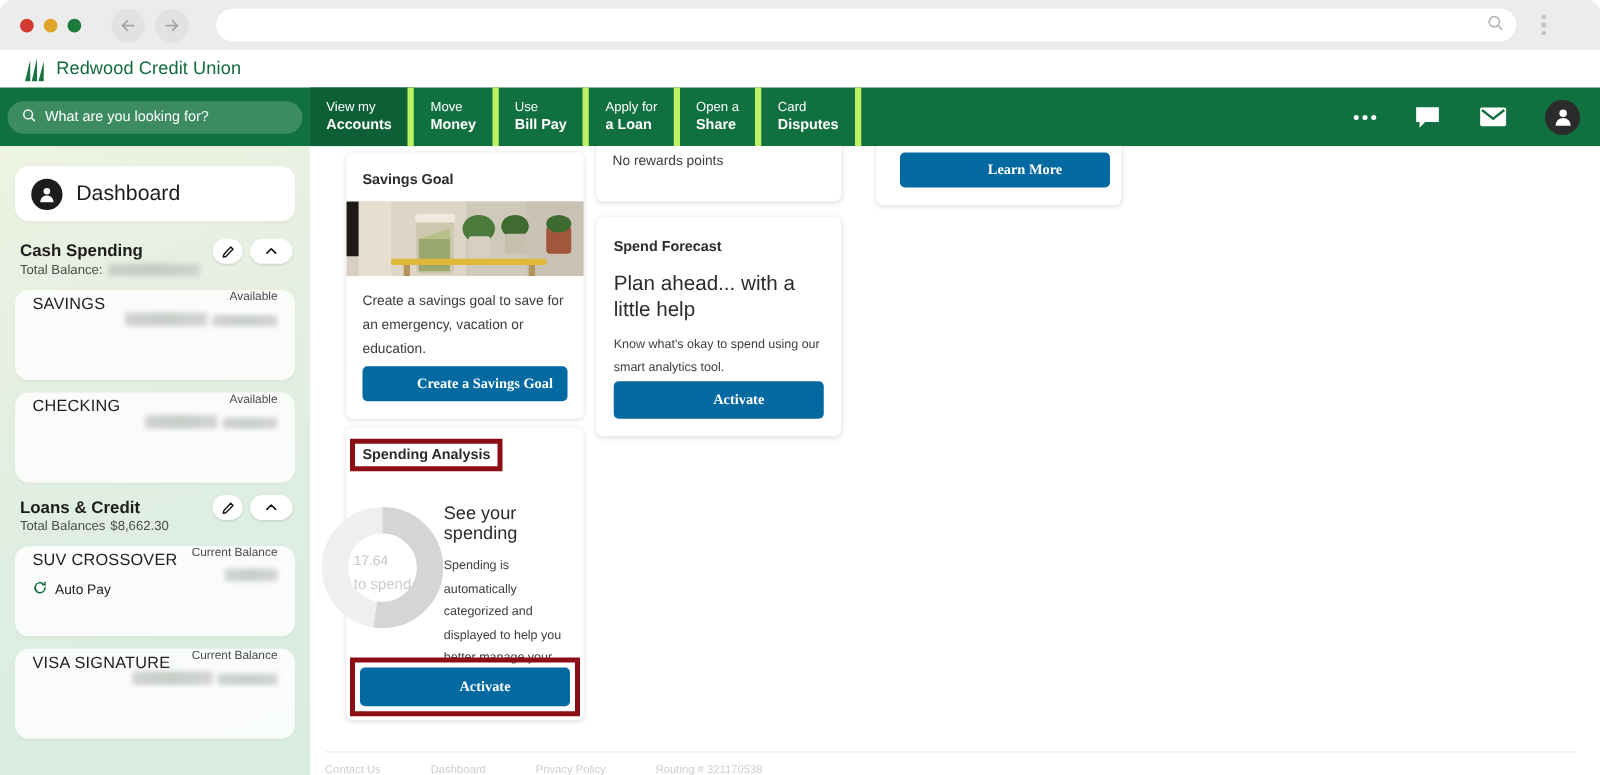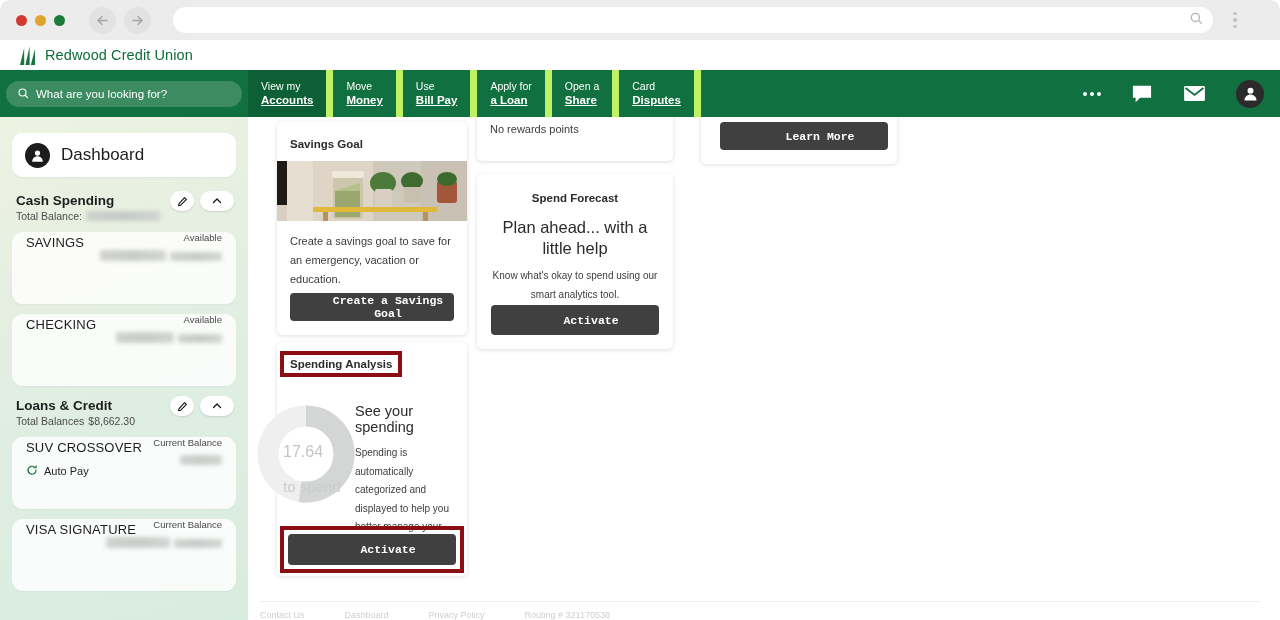--- a/index.html
+++ b/index.html
@@ -77,25 +77,25 @@
     color: #ffffff; font-size: 11.5px;
   }
   .search-box .sicon { font-size: 11px; opacity: .95; }
   .search-ph { font-size: 11.5px; color: #ffffff; }
 
   .navitems { display: flex; align-items: stretch; }
   .navitem {
     padding: 0 13px;
     display: flex; flex-direction: column; justify-content: center;
     color: #ffffff; line-height: 1.25;
-    border-right: 7px solid #bef264;
+    border-right: 5px solid #bef264;
   }
   .navitem.active { background: #0d6036; }
   .navitem .l1 { font-size: 10.5px; font-weight: 400; }
-  .navitem .l2 { font-size: 11.5px; font-weight: bold; text-decoration: underline; }
+  .navitem .l2 { font-size: 11.5px; font-weight: bold; }
 
   .nav-spacer { flex: 1; }
   .navicons { display: flex; align-items: center; gap: 30px; padding-right: 16px; }
   .nicon { color: #ffffff; display: flex; align-items: center; justify-content: center; }
   .dots3 { display: flex; gap: 3px; }
   .dots3 i { width: 4px; height: 4px; border-radius: 50%; background: #fff; display: block; }
   .avatar-circle {
     width: 28px; height: 28px; border-radius: 50%;
     background: #2b2b2b;
     display: flex; align-items: center; justify-content: center;
@@ -163,45 +163,45 @@
     box-shadow: 0 1px 4px rgba(0,0,0,.13);
   }
   .card-title { font-size: 11.5px; font-weight: bold; color: #2b2b2b; }
 
   
   #savings-goal { left: 29px; top: 5px; width: 190px; height: 213px; }
   .sg-head { padding: 12px 13px 9px 13px; }
   .sg-photo { height: 60px; width: 100%; position: relative; overflow: hidden; }
   .sg-desc { padding: 11px 13px 0 13px; font-size: 11px; color: #3b3b3b; line-height: 1.72; }
   .btn-green {
-    background: #404040; color: #ffffff;
+    background: #0369a1; color: #ffffff;
     border-radius: 4px; border: none;
-    font-family: Liberation Mono, monospace;
+    font-family: Liberation Serif, serif;
     font-size: 11.5px; font-weight: bold;
     display: flex; align-items: center; justify-content: center; padding-left: 32px;
   }
 
   
   #spending-analysis { left: 29px; top: 225px; width: 190px; height: 234px; }
   .sa-body { display: flex; padding-top: 14px; position: relative; height: 140px; }
   .donut-wrap { position: absolute; left: -22px; top: 22px; width: 102px; height: 102px; }
   .donut-label { position: absolute; left: 28px; top: 40px; }
-  .donut-amt { font-size: 16px; color: #c2c6c4; }
-  .donut-sub { font-size: 15px; color: #c9cdcb; margin-top: 17px; }
+  .donut-amt { font-size: 11px; color: #c2c6c4; }
+  .donut-sub { font-size: 12px; color: #c9cdcb; margin-top: 5px; }
   .sa-text { position: absolute; left: 78px; top: 22px; width: 110px; }
   .sa-h { font-size: 14.5px; color: #2b2b2b; }
   .sa-p { font-size: 10px; color: #3d3d3d; line-height: 1.85; margin-top: 9px; }
 
   
   #rewards { left: 229px; top: -22px; width: 196px; height: 66px; }
   .rw-text { padding: 28px 0 0 13px; font-size: 11px; color: #3b3b3b; }
 
   
   #spend-forecast { left: 229px; top: 57px; width: 196px; height: 175px; }
-  .sf-pad { padding: 14px 14px 0 14px; text-align: center; }
+  .sf-pad { padding: 14px 14px 0 14px; }
   .sf-h { font-size: 16.5px; color: #2b2b2b; line-height: 1.25; margin-top: 11px; }
   .sf-p { font-size: 10px; color: #3d3d3d; line-height: 1.85; margin-top: 9px; }
 
   
   #learn-more { left: 453px; top: -20px; width: 196px; height: 67px; }
 
   
   .redbox { position: absolute; border: 4px solid #8d0d14; pointer-events: none; }
   #redbox-title { left: 29px; top: 222px; width: 106px; height: 33px; }
   #redbox-activate { left: 29px; top: 387px; width: 192px; height: 60px; }

